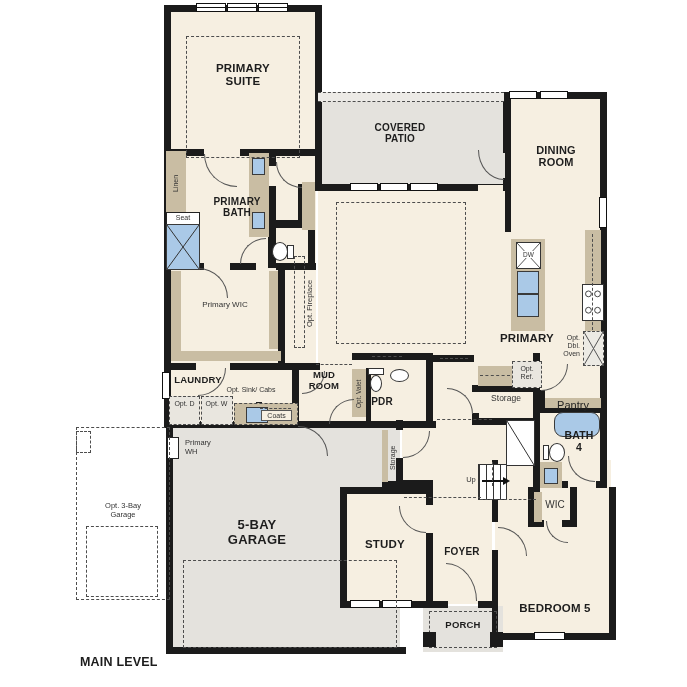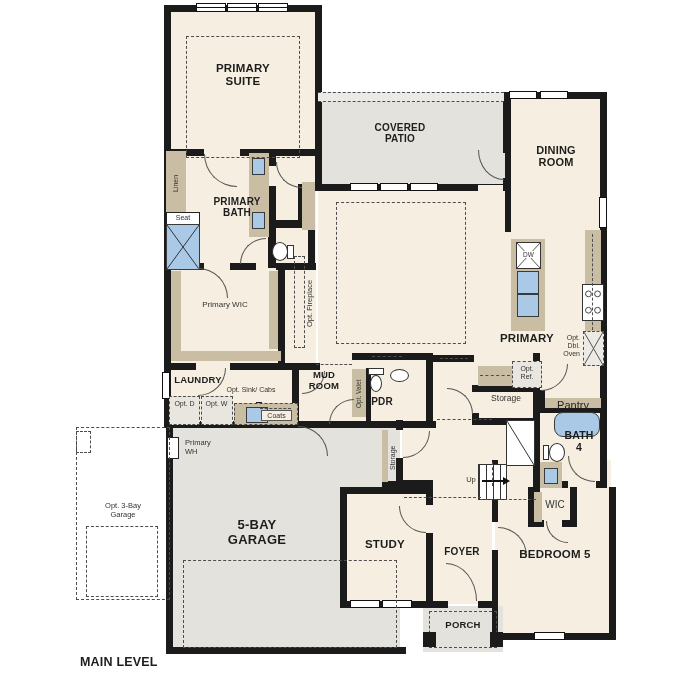--- a/index.html
+++ b/index.html
@@ -278,15 +278,15 @@
   <div class="sm" style="left:476px;top:394px;width:60px;font-size:8.5px">Storage</div>
   <div class="sm vlab" style="left:387px;top:437px;width:12px;height:42px;font-size:7px">Storage</div>
   <div class="sm" style="left:462px;top:476px;width:18px;font-size:7.5px">Up</div>
   <div class="lbl" style="left:560px;top:430px;width:38px;font-size:10.5px">BATH 4</div>
   <div class="sm" style="left:540px;top:499px;width:30px;font-size:10px">WIC</div>
   <div class="lbl" style="left:220px;top:518px;width:74px;font-size:13px">5-BAY GARAGE</div>
   <div class="sm" style="left:94px;top:502px;width:58px;font-size:7.5px">Opt. 3-Bay Garage</div>
   <div class="lbl" style="left:352px;top:538px;width:66px;font-size:11.5px">STUDY</div>
   <div class="lbl" style="left:438px;top:546px;width:48px;font-size:10px">FOYER</div>
   <div class="lbl" style="left:436px;top:620px;width:54px;font-size:9.5px">PORCH</div>
-  <div class="lbl" style="left:508px;top:548px;width:94px;font-size:11.5px">BEDROOM 5</div>
+  <div class="lbl" style="left:508px;top:602px;width:94px;font-size:11.5px">BEDROOM 5</div>
   <div class="lbl" style="left:80px;top:655px;width:120px;font-size:12.5px;text-align:left">MAIN LEVEL</div>
 </div>
 
 </body></html>

